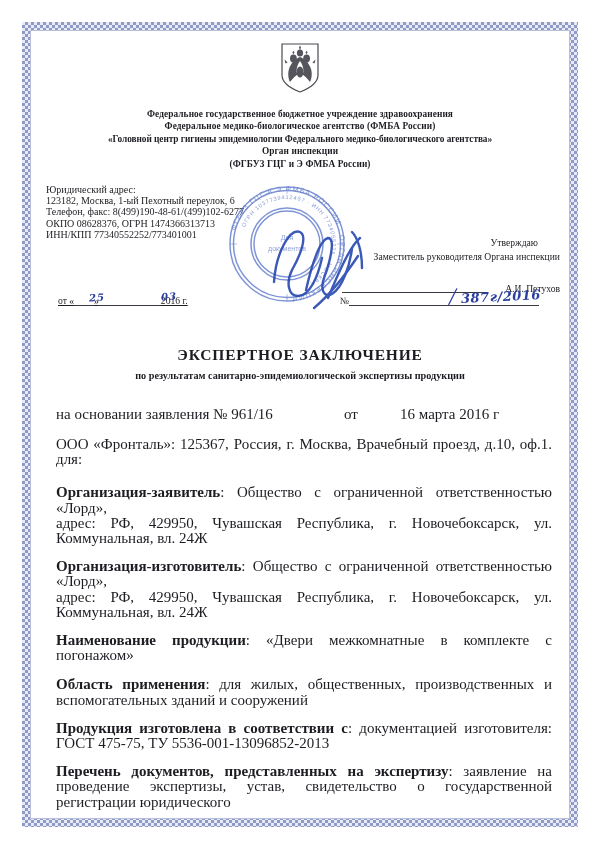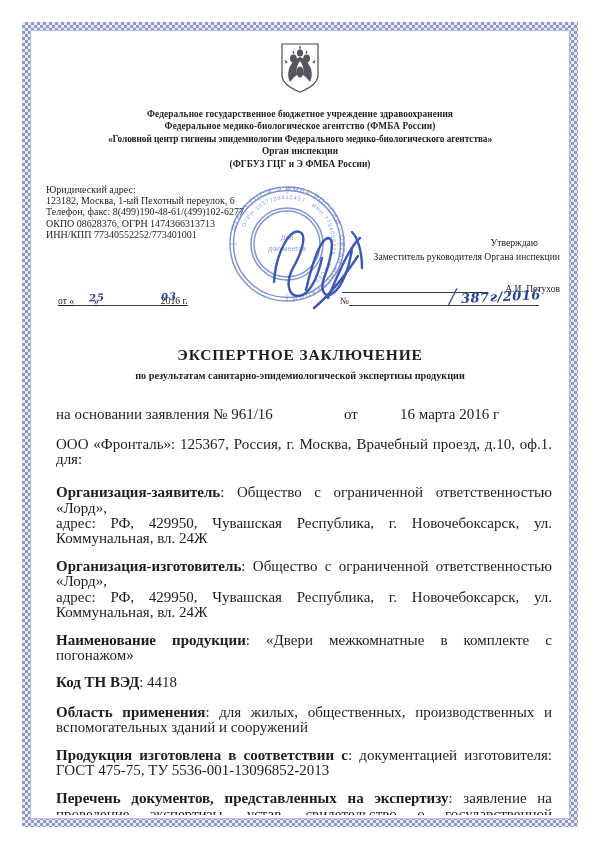--- a/index.html
+++ b/index.html
@@ -353,23 +353,20 @@
 
       <div class="para">
         <b>Организация-изготовитель</b><span>: Общество с ограниченной ответственностью «Лорд»,</span>
         <span class="addr-line">адрес: РФ, 429950, Чувашская Республика, г. Новочебоксарск, ул. Коммунальная, вл. 24Ж</span>
       </div>
 
       <div class="para">
         <b>Наименование продукции</b><span>: «Двери межкомнатные в комплекте с погонажом»</span>
       </div>
 
-      <div class="para tight">
-        <b>Код ТН ВЭД</b><span>: 4418</span>
-      </div>
 
       <div class="para applic">
         <b>Область   применения</b><span>: для   жилых,   общественных,   производственных   и вспомогательных зданий и сооружений</span>
       </div>
 
       <div class="para">
         <b>Продукция изготовлена в соответствии с</b><span>: документацией изготовителя: ГОСТ 475-75, ТУ 5536-001-13096852-2013</span>
       </div>
 
       <div class="para">

